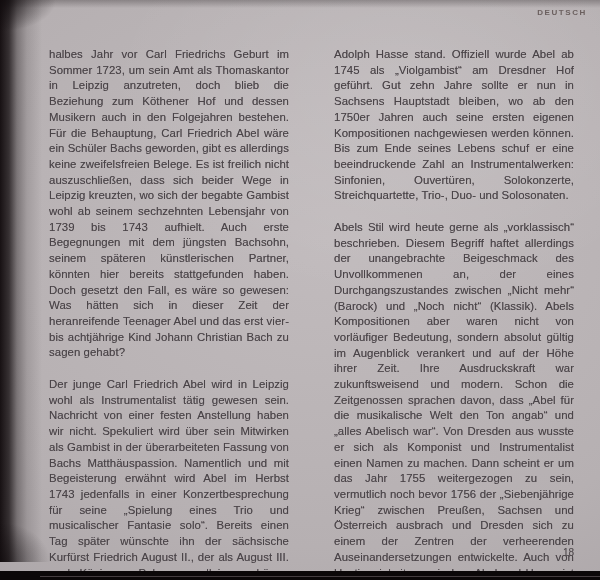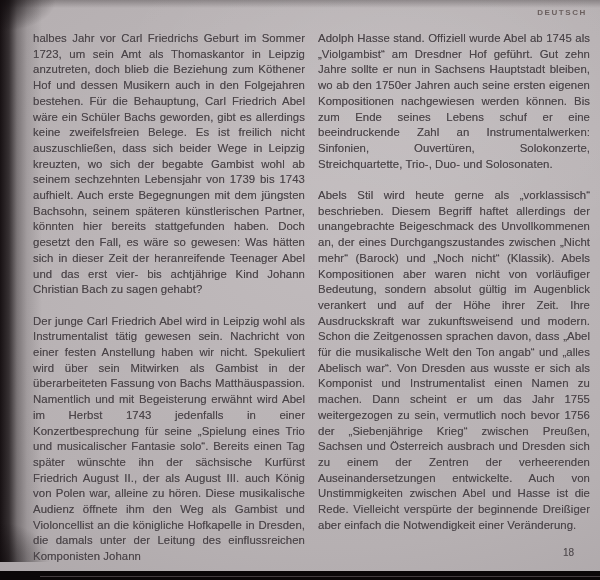--- a/index.html
+++ b/index.html
@@ -73,21 +73,21 @@
   }
   .col {
     width: 272px;
     font-size: 11.4px;
     line-height: 15.7px;
     color: #4a4448;
     text-align: justify;
     letter-spacing: 0.05px;
     text-shadow: 0 0 0.5px rgba(74,68,72,0.55);
   }
-  .col p { margin: 0; }
+  .col p { margin: 16px; }
   .col p + p { margin-top: 15.7px; }
   .italic { }
   .page-number {
     position: absolute;
     top: 547px; right: 26px;
     font-size: 10px;
     color: #544e51;
     text-shadow: 0 0 0.5px rgba(84,78,81,0.5);
   }
 </style>

